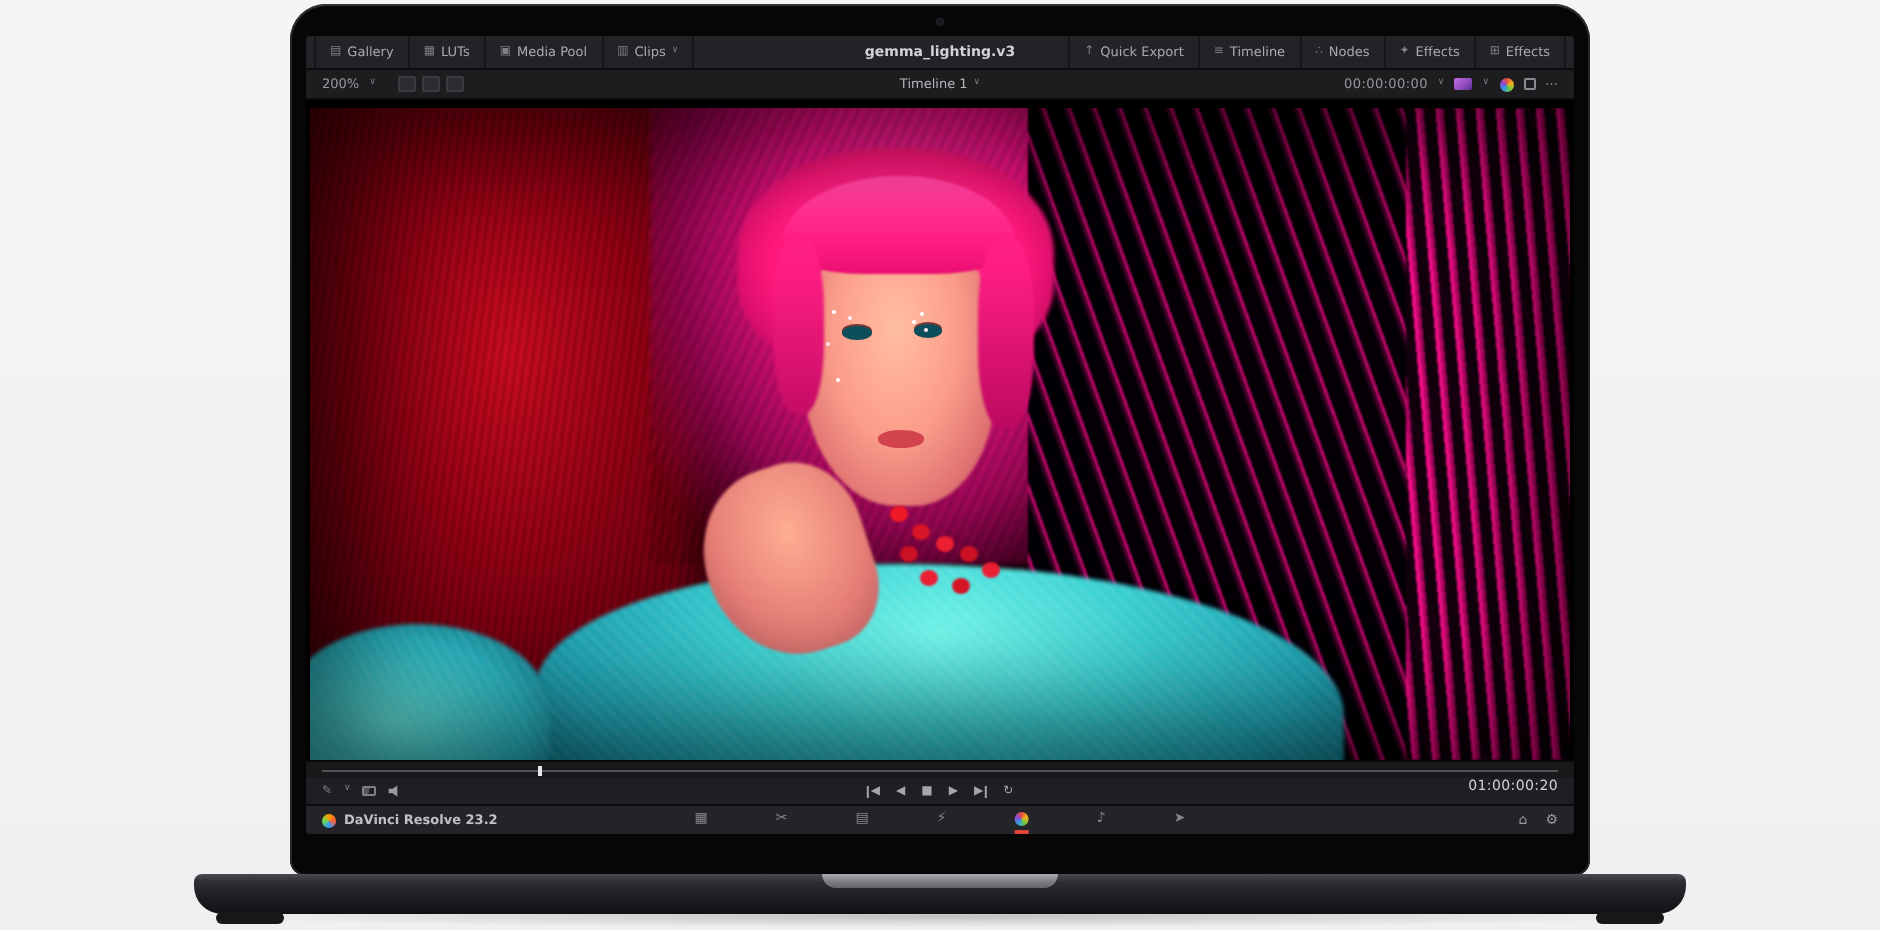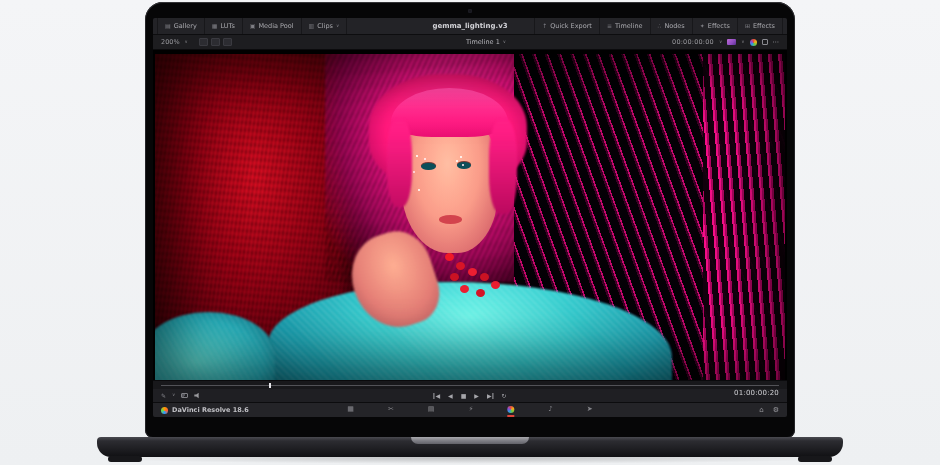--- a/index.html
+++ b/index.html
@@ -41,21 +41,21 @@
           display:flex; align-items:center; font-size:7px; font-weight:bold; color:#d2d2d7; }
 
   .row2 { height:15px; background:#1d1d20; border-bottom:1px solid #0b0b0d;
           display:flex; align-items:center; padding:0 8px; position:relative; flex:none;
           font-size:6.5px; color:#98989d; }
   .r2-left, .r2-right { display:flex; align-items:center; gap:5px; }
   .r2-right { margin-left:auto;padding-left:14px; }
   .mini-btn { width:9px; height:8px; background:#2c2c31; border:1px solid #3a3a40; border-radius:1px; }
   .mini-group { display:flex; gap:3px; margin-left:6px; }
   .tl-selector { position:absolute; left:50%; top:0; height:100%; transform:translateX(-50%);
-          display:flex; align-items:center; gap:3px; font-size:6.5px; color:#b5b5ba;margin-left:16px; }
+          display:flex; align-items:center; gap:3px; font-size:6.5px; color:#b5b5ba; }
   .thumb-icon { width:9px; height:6px; border-radius:1px;
           background:linear-gradient(135deg,#c06bd8 0%,#8d4bbf 60%,#5a2f8f 100%); }
   .wheel-icon { width:7px; height:7px; border-radius:50%;
           background:conic-gradient(#e84d3d,#f2b01e,#6fc93c,#2e9de0,#8a4dd8,#e84d3d); }
   .expand-icon { width:6px; height:6px; border:1px solid #8a8a90; border-radius:1px; }
   .tc { letter-spacing:0.2px; }
 
   
   .viewer { flex:1; position:relative; background:#000; }
   .photo { position:absolute; left:2px; right:2px; top:4px; bottom:0; overflow:hidden;
@@ -279,21 +279,21 @@
           <span class="glyph">▶</span>
           <span class="glyph bar-r">▶</span>
           <span class="glyph">↻</span>
         </div>
         <div class="tr-right tc">01:00:00:20</div>
       </div>
 
       <div class="pagebar">
         <div class="pb-left">
           <span class="logo"></span>
-          <span>DaVinci Resolve 18.6</span>
+          <span>DaVinci Resolve 23.2</span>
         </div>
         <div class="pb-center">
           <span class="page-icon">▦</span>
           <span class="page-icon">✂</span>
           <span class="page-icon">▤</span>
           <span class="page-icon">⚡</span>
           <span class="page-icon active">
               <span class="wheel-icon"></span>
             </span>
           <span class="page-icon">♪</span>

